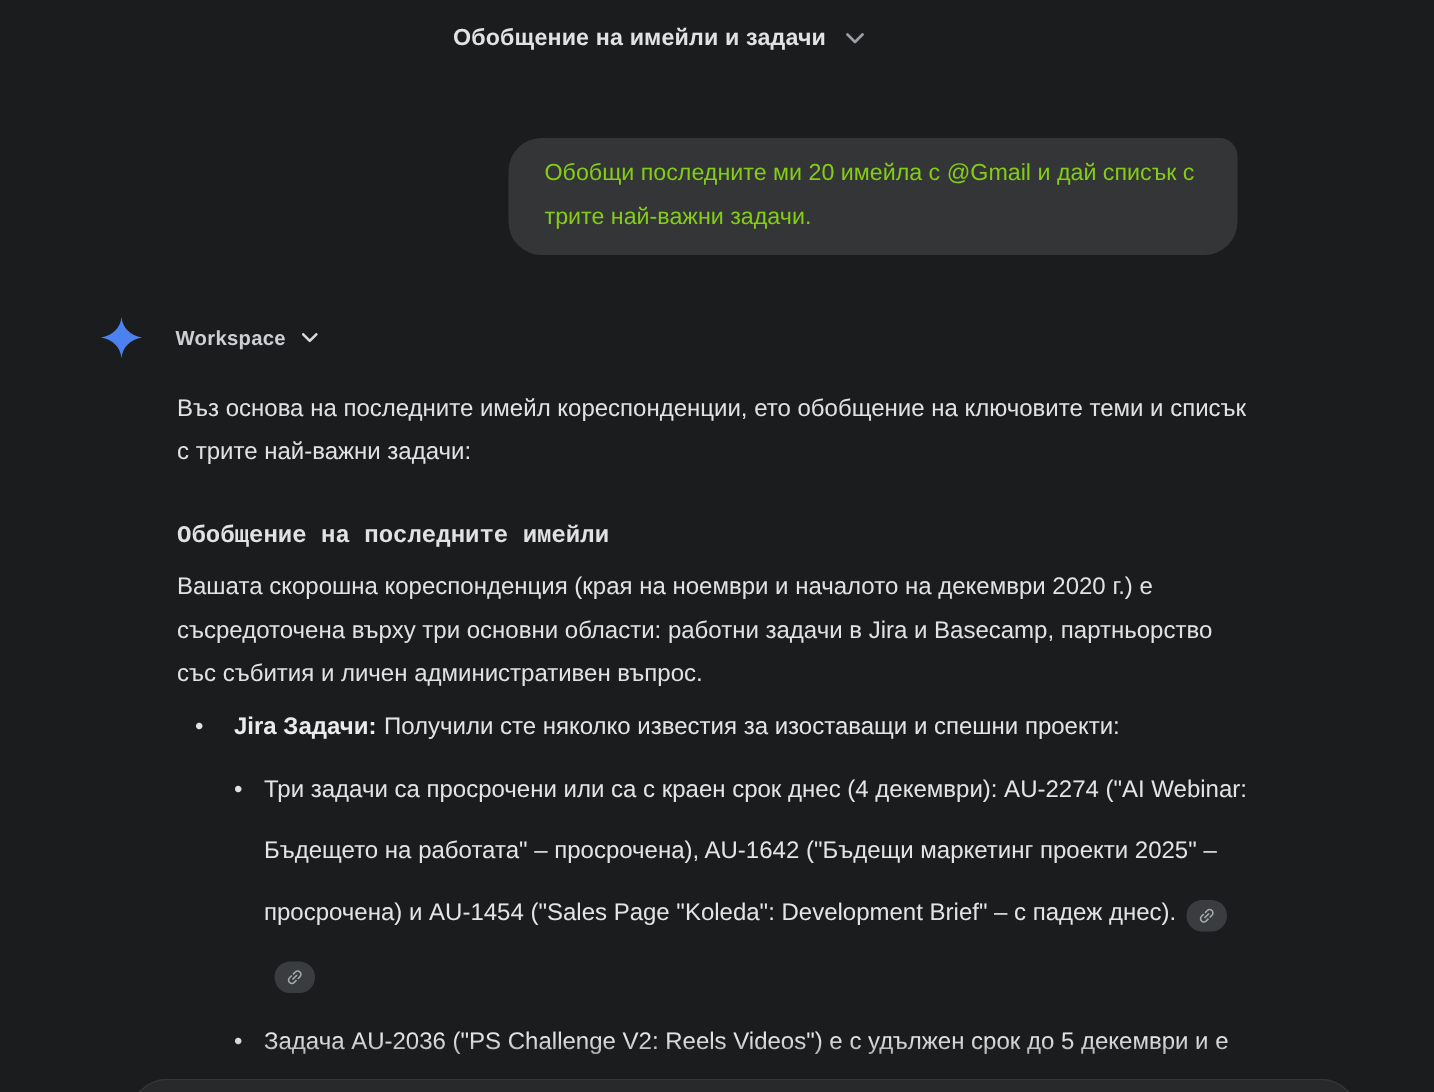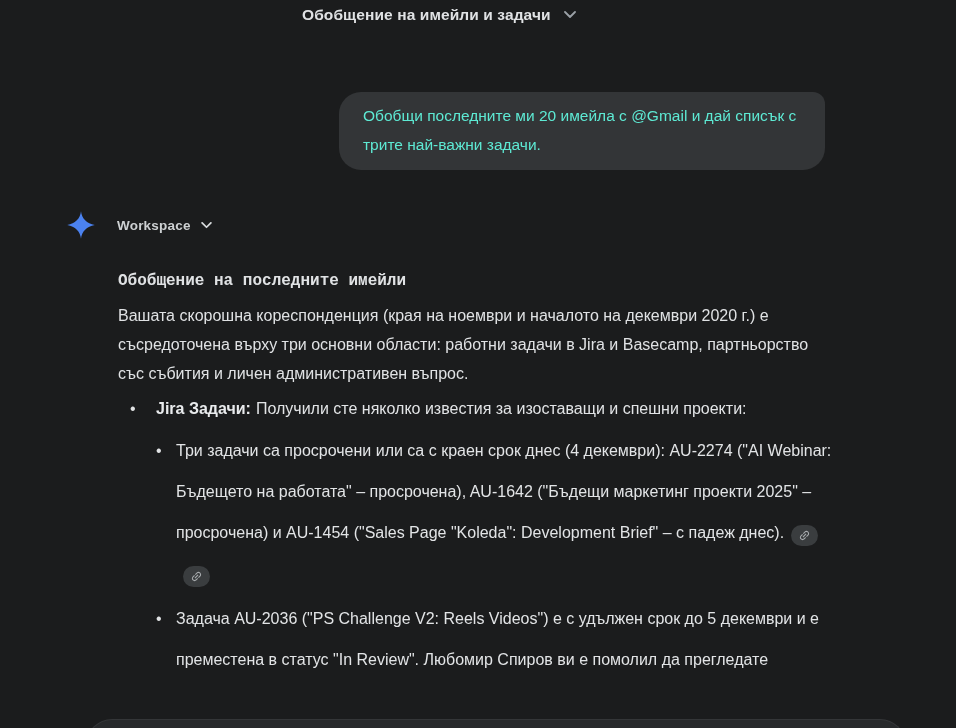--- a/index.html
+++ b/index.html
@@ -7,37 +7,37 @@
   body {
     background:#1b1c1d;
     font-family:"Liberation Sans","DejaVu Sans",sans-serif;
     color:#e2e4e6;
     position:relative;
   }
 
   
   .header { height:56px; position:relative; }
   .header-inner {
-    position:absolute; left:302px; top:6px;
+    position:absolute; left:302px; top:17px;
     display:flex; align-items:center; gap:13px;
     cursor:pointer;
     text-align:right;
   }
   .header-title { font-size:15.5px; font-weight:700; color:#e0e2e4; letter-spacing:.1px; }
   .chev { color:#9aa0a6; display:inline-flex; }
   .chev svg { display:block; }
 
   
   .user-row { display:flex; justify-content:flex-end; padding-right:131px; margin-top:36px; }
   .user-bubble {
     background:#333537;
     border-radius:22px 12px 22px 22px;
     padding:9px 24px 11px 24px;
     max-width:486px;
-    font-size:15.5px; line-height:29px; color:#5eead4;
+    font-size:15.5px; line-height:29px; color:#84cc16;
   }
 
   
   .model-row {
     display:flex; align-items:center; gap:21px;
     padding-left:66px; margin-top:40px; height:30px;
   }
   .sparkle { width:30px; height:30px; display:inline-flex; }
   .source-btn { display:flex; align-items:center; gap:10px; cursor:pointer; }
   .source-label { font-size:13.5px; font-weight:700; color:#cdd0d2; letter-spacing:.2px; }
@@ -116,20 +116,21 @@
     <span class="chev">
       <svg width="11" height="7" viewBox="0 0 12 8">
           <path d="M1 1l5 5 5-5" fill="none" stroke="currentColor" stroke-width="2" stroke-linecap="round" stroke-linejoin="round"></path>
         </svg>
     </span>
   </span>
 </div>
 
 <div class="response">
 
+  <p class="intro">Въз основа на последните имейл кореспонденции, ето обобщение на ключовите теми и списък с трите най-важни задачи:</p>
 
   <p class="h-bold s1-heading">Обобщение на последните имейли</p>
   <p class="s1-body">Вашата скорошна кореспонденция (края на ноември и началото на декември 2020 г.) е съсредоточена върху три основни области: работни задачи в Jira и Basecamp, партньорство със събития и личен административен въпрос.</p>
 
 
   <ul class="lvl1">
     <li>
       <span class="b-label">Jira Задачи:</span><span>Получили сте няколко известия за изоставащи и спешни проекти:</span>
       <ul class="lvl2">
         <li>

